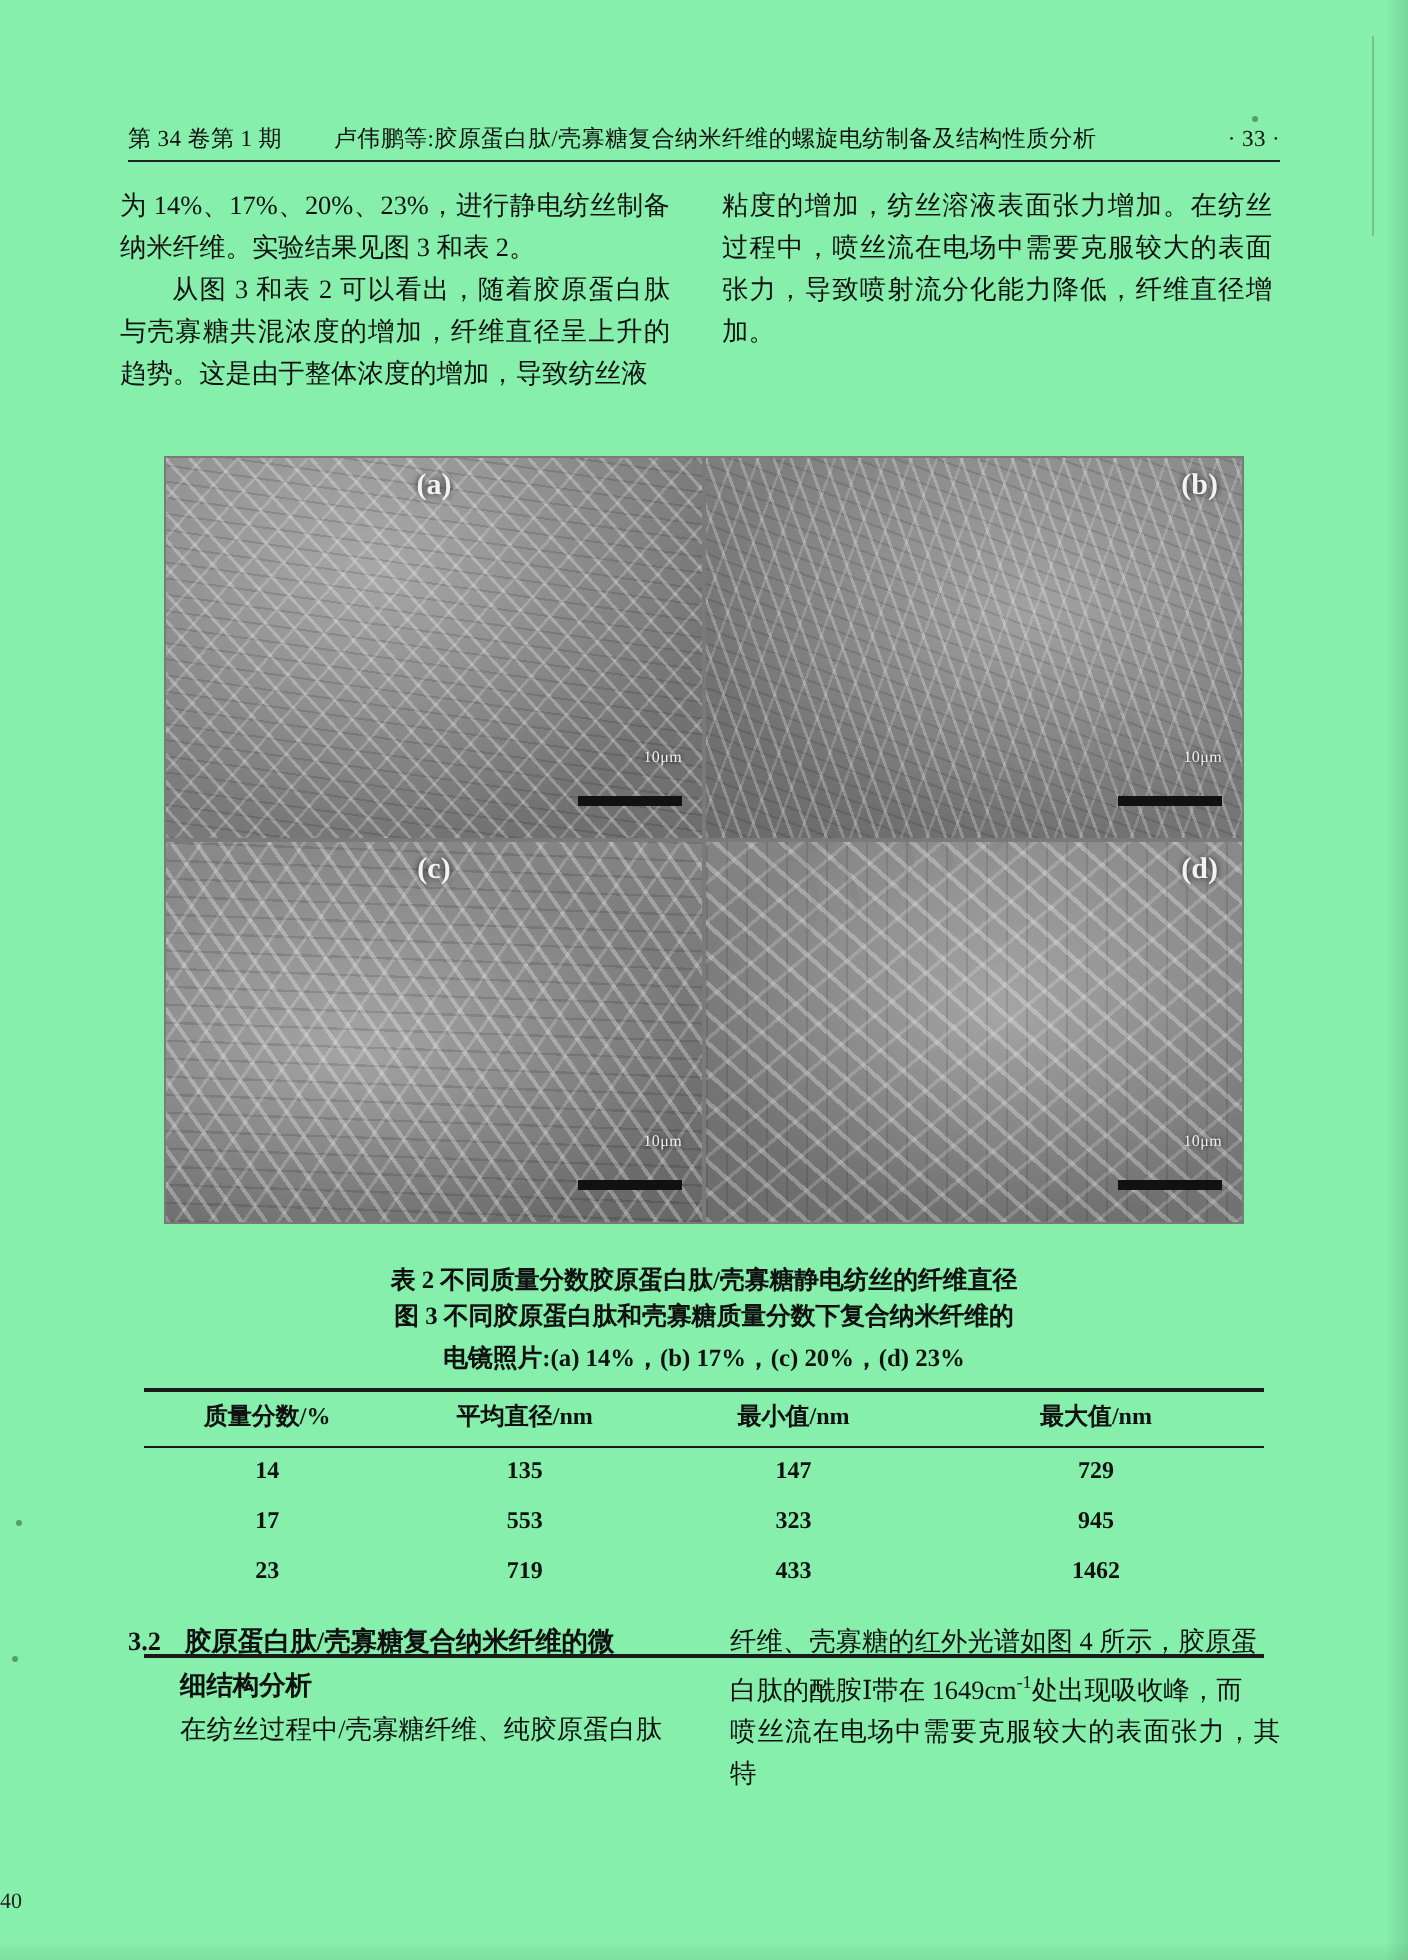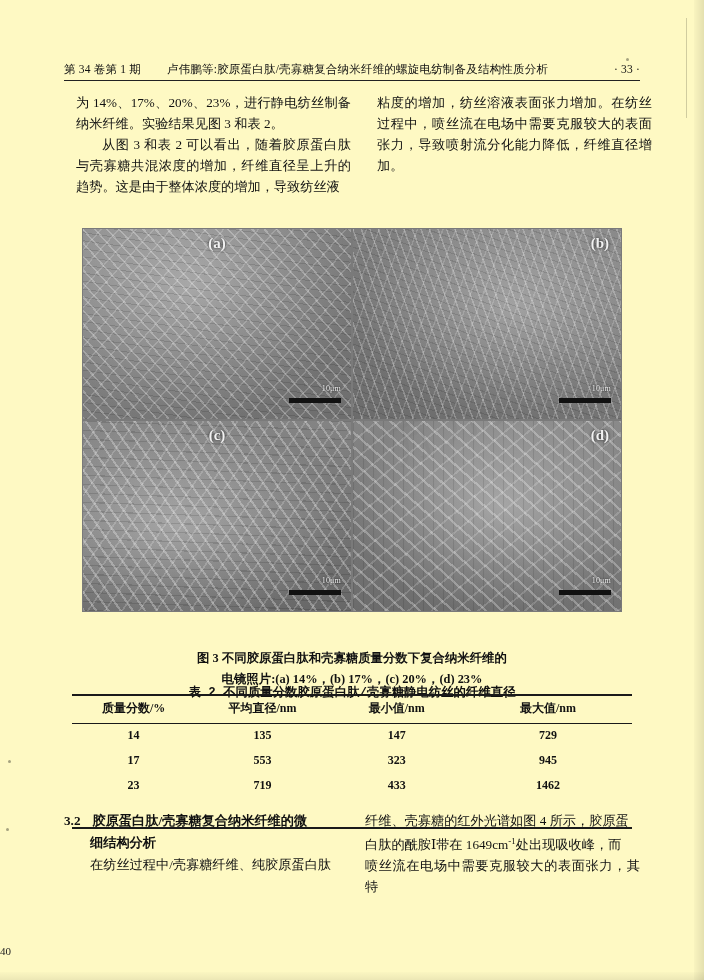--- a/index.html
+++ b/index.html
@@ -13,21 +13,21 @@
     font-family: "Liberation Serif", "DejaVu Serif", serif;
     color: #111;
     position: relative;
     overflow: hidden;
   }
   .page {
     position: absolute;
     left: 0; top: 0;
     width: 704px;
     height: 980px;
-    background: #fef9c3;
+    background: #86efac;
   }
   
   .scan-edge-right {
     position: absolute;
     right: 0; top: 0;
     width: 10px; height: 980px;
     background: linear-gradient(to right, rgba(0,0,0,0.02), rgba(0,0,0,0.10));
   }
   .scan-edge-bottom {
     position: absolute;
@@ -66,21 +66,21 @@
     position: absolute;
     left: 64px; top: 80px;
     width: 576px;
     height: 1px;
     background: #222;
   }
 
   
   .cols {
     position: absolute;
-    left: 76px; top: 92px;
+    left: 60px; top: 92px;
     width: 576px;
     display: flex;
     gap: 26px;
   }
   .col {
     width: 275px;
     font-size: 13.2px;
     line-height: 21px;
     text-align: justify;
   }
@@ -167,21 +167,21 @@
     position: absolute;
     right: 10px;
     bottom: 16px;
     width: 52px;
     height: 5px;
     background: #111;
   }
   .sem .scaletext {
     position: absolute;
     right: 10px;
-    bottom: 26px;
+    bottom: 36px;
     font-size: 8px;
     color: #f0f0f0;
     text-shadow: 0 0 2px rgba(0,0,0,0.9);
     letter-spacing: 0.2px;
   }
 
   .watermark {
     position: absolute;
     left: 300px;
     top: 150px;
@@ -201,26 +201,25 @@
     text-align: center;
     font-size: 12.4px;
     line-height: 21px;
     font-weight: bold;
     margin-top: 24px;
   }
 
   
   .tablecap {
     position: absolute;
-    left: 64px; top: 684px;
+    left: 64px; top: 632px;
     width: 576px;
     text-align: center;
     font-size: 12.4px;
     font-weight: bold;
-    font-family: Liberation Mono, monospace;
   }
   .datatable {
     position: absolute;
     left: 72px; top: 694px;
     width: 560px;
     border-collapse: collapse;
     font-size: 12px;
   }
   .datatable th, .datatable td {
     text-align: center;

